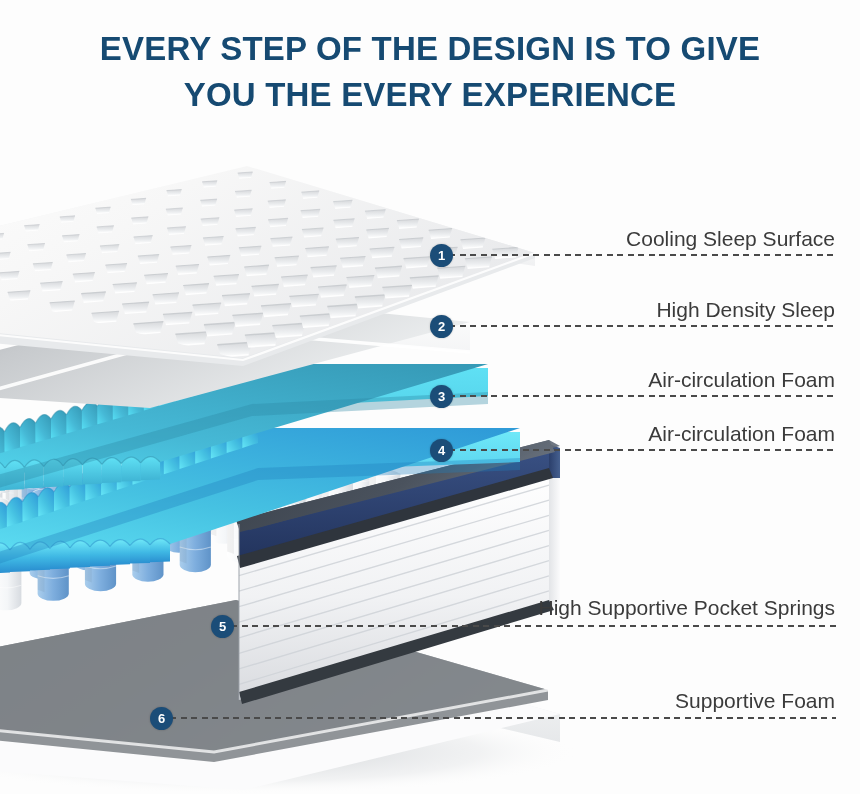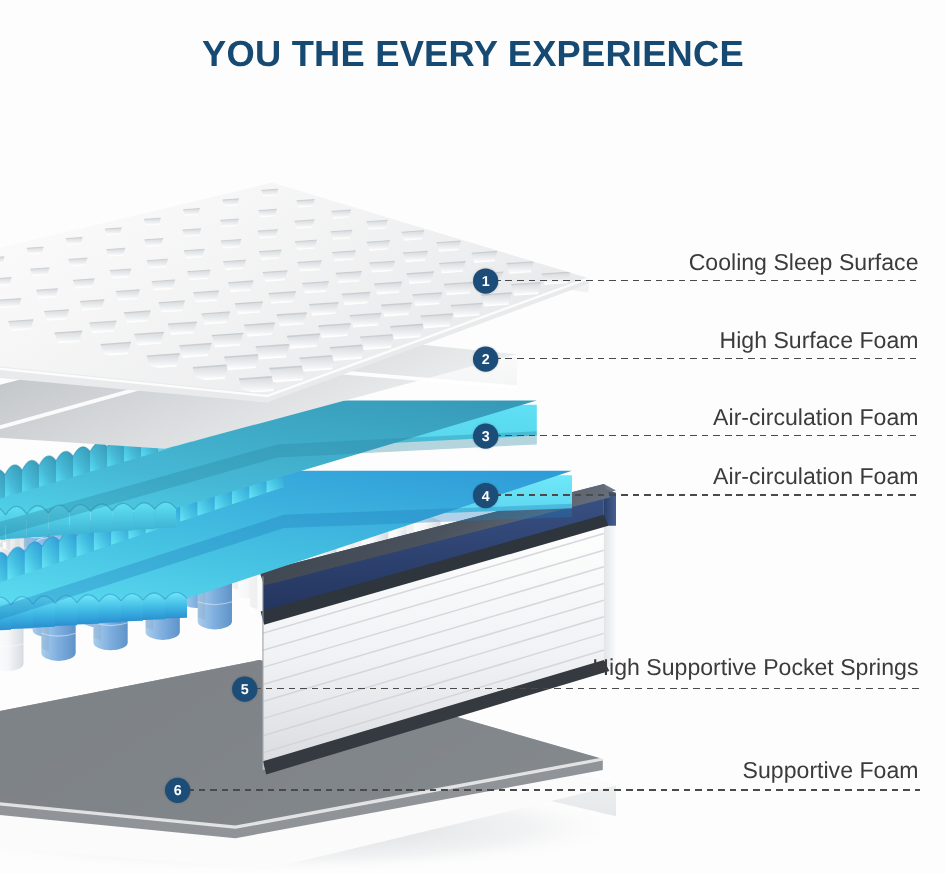--- a/index.html
+++ b/index.html
@@ -50,20 +50,21 @@
     text-align:center;
     box-shadow:0 0 2px rgba(0,0,0,.25);
   }
 </style>
 </head>
 <body>
 
 <div id="stage">
 
   <div class="title-block">
+    <span class="title-line">EVERY STEP OF THE DESIGN IS TO GIVE</span>
     <span class="title-line">YOU THE EVERY EXPERIENCE</span>
   </div>
 
   <svg id="diagram" viewBox="0 0 860 794" xmlns="http://www.w3.org/2000/svg">
     <defs>
 
       <linearGradient id="gQuiltTop" x1="0" y1="0" x2="1" y2="0.45">
         <stop offset="0%" stop-color="#ffffff"></stop>
         <stop offset="45%" stop-color="#f7f7f7"></stop>
         <stop offset="100%" stop-color="#e9eaec"></stop>
@@ -1900,19 +1901,19 @@
   </svg>
 
   <div class="badge" style="left:430px;top:244px;">1</div>
   <div class="badge" style="left:430px;top:315px;">2</div>
   <div class="badge" style="left:430px;top:385px;">3</div>
   <div class="badge" style="left:430px;top:439px;">4</div>
   <div class="badge" style="left:211px;top:615px;">5</div>
   <div class="badge" style="left:150px;top:707px;">6</div>
 
   <div class="callout lbl-right" style="top:227px;">Cooling Sleep Surface</div>
-  <div class="callout lbl-right" style="top:298px;">High Surface Foam</div>
+  <div class="callout lbl-right" style="top:298px;">High Density Sleep</div>
   <div class="callout lbl-right" style="top:368px;">Air-circulation Foam</div>
   <div class="callout lbl-right" style="top:422px;">Air-circulation Foam</div>
   <div class="callout lbl-right" style="top:596px;">High Supportive Pocket Springs</div>
   <div class="callout lbl-right" style="top:689px;">Supportive Foam</div>
 
 </div>
 
 </body></html>

